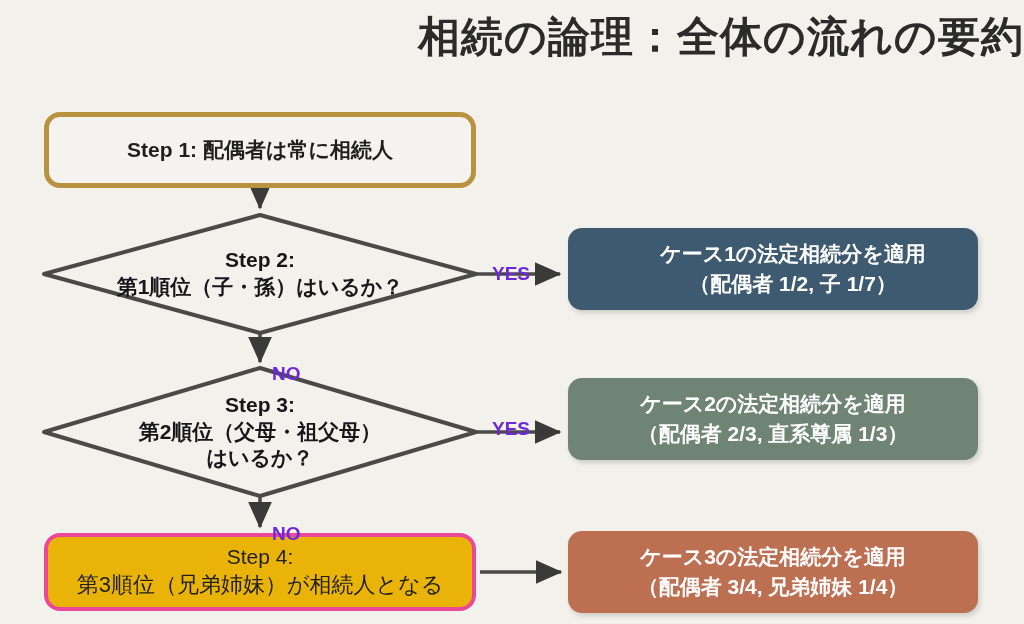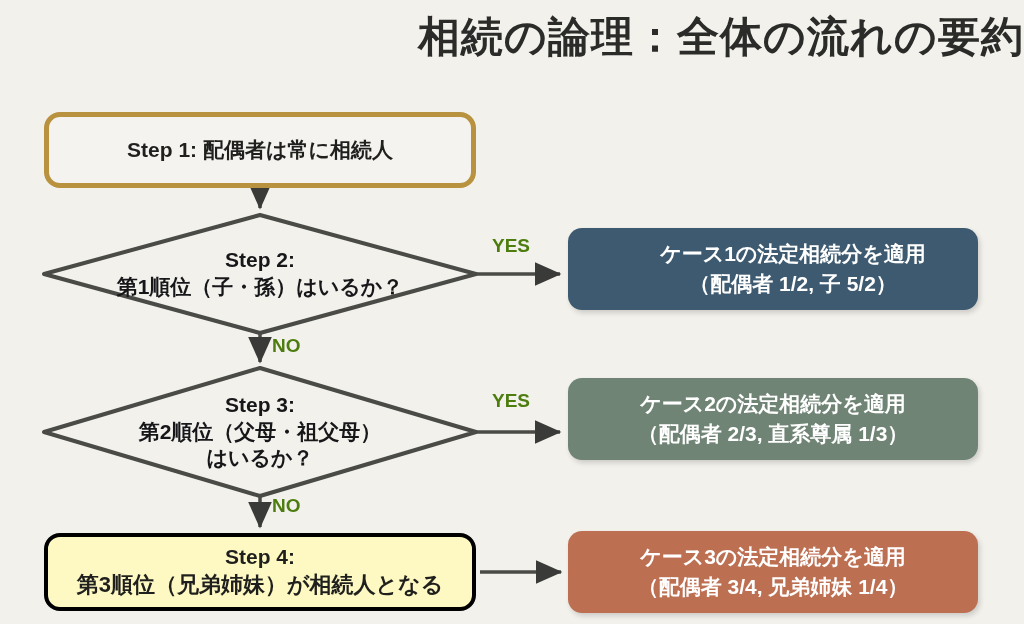--- a/index.html
+++ b/index.html
@@ -70,26 +70,26 @@
     font-size: 21px;
     font-weight: bold;
   }
 
   
   .node-step {
     left: 44px;
     top: 533px;
     width: 432px;
     height: 78px;
-    border: 4px solid #000000;
+    border: 4px solid #ec4899;
     border-radius: 16px;
-    background: #fef9c3;
+    background: #eab308;
     color: #1f1f1d;
     font-size: 21px;
-    font-weight: bold;
+    font-weight: normal;
   }
   .node-step .l1 { font-size: 21px; }
   .node-step .l2 { font-size: 22px; }
 
   
   .node-result {
     left: 568px;
     width: 410px;
     border-radius: 14px;
     color: #ffffff;
@@ -111,22 +111,23 @@
     background: transparent;
   }
   #decision-1 { left: 44px; top: 215px; width: 432px; height: 118px; }
   #decision-2 { left: 44px; top: 368px; width: 432px; height: 128px; justify-content: center; }
 
   
   .edge-label {
     position: absolute;
     font-size: 19px;
     font-weight: bold;
-    color: #4d7c0f;
+    color: #6d28d9;
     white-space: nowrap;
+    margin-top: 28px;
   }
   #label-yes-1 { left: 492px; top: 235px; }
   #label-yes-2 { left: 492px; top: 390px; }
   #label-no-1  { left: 272px; top: 335px; }
   #label-no-2  { left: 272px; top: 495px; }
 </style>
 </head>
 <body>
 
 <div id="stage">
@@ -172,21 +173,21 @@
     <span class="l3">はいるか？</span>
   </div>
 
   <div class="node node-step">
     <span class="l1">Step 4:</span>
     <span class="l2">第3順位（兄弟姉妹）が相続人となる</span>
   </div>
 
   <div class="node node-result" id="result-1">
     <span class="l1">ケース1の法定相続分を適用</span>
-    <span class="l2">（配偶者 1/2, 子 5/2）</span>
+    <span class="l2">（配偶者 1/2, 子 1/7）</span>
   </div>
 
   <div class="node node-result" id="result-2">
     <span class="l1">ケース2の法定相続分を適用</span>
     <span class="l2">（配偶者 2/3, 直系尊属 1/3）</span>
   </div>
 
   <div class="node node-result" id="result-3">
     <span class="l1">ケース3の法定相続分を適用</span>
     <span class="l2">（配偶者 3/4, 兄弟姉妹 1/4）</span>

